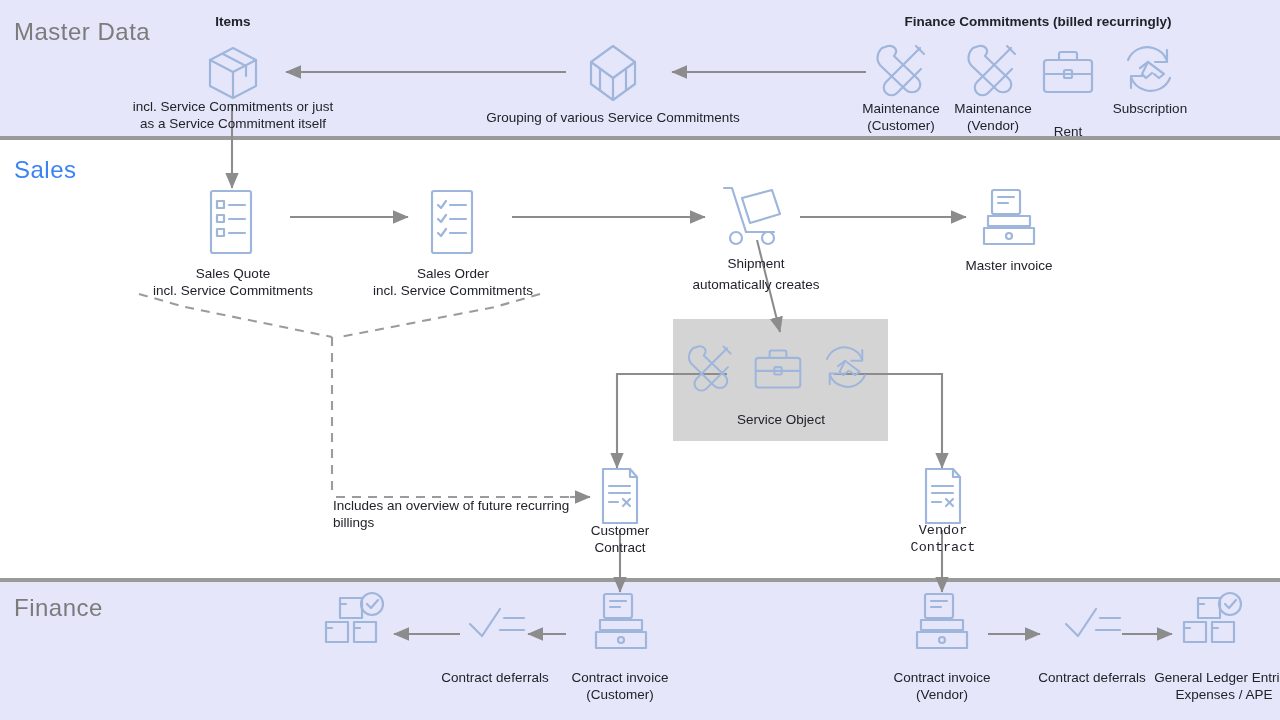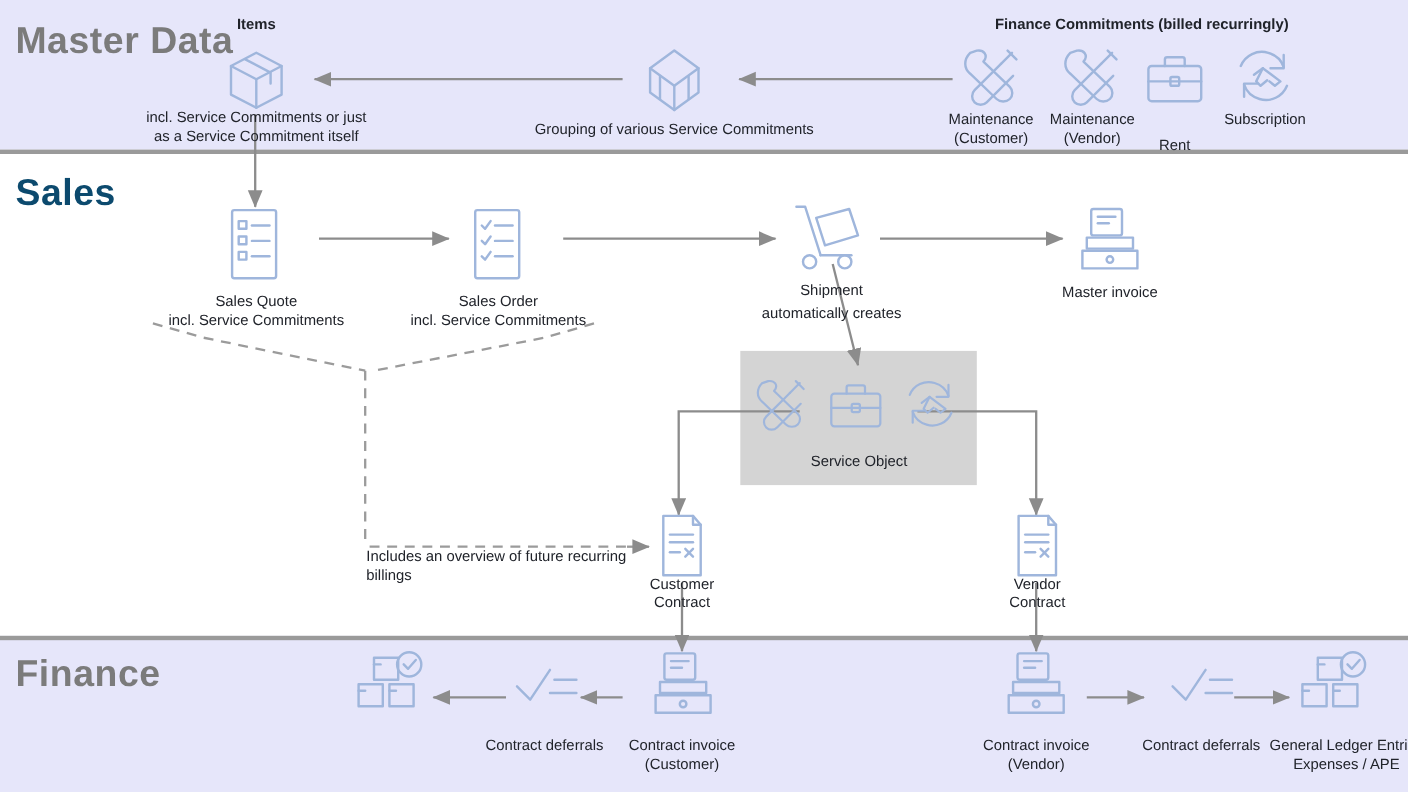--- a/index.html
+++ b/index.html
@@ -26,23 +26,23 @@
   }
   .band-rule {
     position: absolute;
     left: 0;
     width: 1280px;
     height: 4px;
     background: #9a9a9a;
   }
   .band-title {
     position: absolute;
-    font-size: 34px;
+    font-size: 24px;
     color: #7b7b7b;
-    font-weight: bold;
+    font-weight: normal;
     letter-spacing: 0.5px;
   }
   .lbl {
     position: absolute;
     font-size: 13.5px;
     color: #20232a;
     text-align: center;
     line-height: 1.25;
     white-space: pre-line;
   }
@@ -70,21 +70,21 @@
 </style>
 </head>
 <body>
 
 <div id="canvas">
 
   <div class="band" style="top:0; height:136px;"></div>
   <div class="band-rule" style="top:136px;"></div>
   <div class="band-title" style="left:14px; top:18px;">Master Data</div>
 
-  <div class="band-title" style="left:14px; top:156px; color:#0c4a6e;">Sales</div>
+  <div class="band-title" style="left:14px; top:156px; color:#3b82f6;">Sales</div>
 
   <div class="band" style="top:578px; height:142px;"></div>
   <div class="band-rule" style="top:578px;"></div>
   <div class="band-title" style="left:14px; top:594px;">Finance</div>
 
   <div class="grayblock" style="left:673px; top:319px; width:215px; height:122px;"></div>
 
   <svg class="svgwrap" viewBox="0 0 1280 720">
     <defs>
       <marker id="ah" markerWidth="9" markerHeight="9" refX="7.2" refY="3.2" orient="auto">
@@ -299,21 +299,21 @@
     <svg width="48" height="60" viewBox="0 0 48 60" fill="none" stroke="#9fb6dc" stroke-width="2.2" stroke-linejoin="round" stroke-linecap="round">
       <path d="M7 3 L34 3 L41 11 L41 57 L7 57 Z"></path>
       <path d="M34 3 L34 11 L41 11"></path>
       <path d="M13 20 L34 20"></path>
       <path d="M13 27 L34 27"></path>
       <path d="M13 36 L22 36"></path>
       <path d="M27 33 L34 40"></path>
       <path d="M34 33 L27 40"></path>
     </svg>
   </div>
-  <div class="lbl" style="left:879px; top:523px; width:128px;">Vendor
+  <div class="lbl" style="left:879px; top:523px; width:128px;font-family:Liberation Mono, monospace;">Vendor
 Contract</div>
 
   <div class="lbl left" style="left:333px; top:498px; width:240px;">Includes an overview of future recurring
 billings</div>
 
   <div class="icon" style="left:318px; top:590px; width:72px; height:64px;">
     <svg width="72" height="64" viewBox="0 0 72 64" fill="none" stroke="#9fb6dc" stroke-width="2.2" stroke-linejoin="round" stroke-linecap="round">
       <rect x="22" y="8" width="22" height="20"></rect>
       <rect x="8" y="32" width="22" height="20"></rect>
       <rect x="36" y="32" width="22" height="20"></rect>

